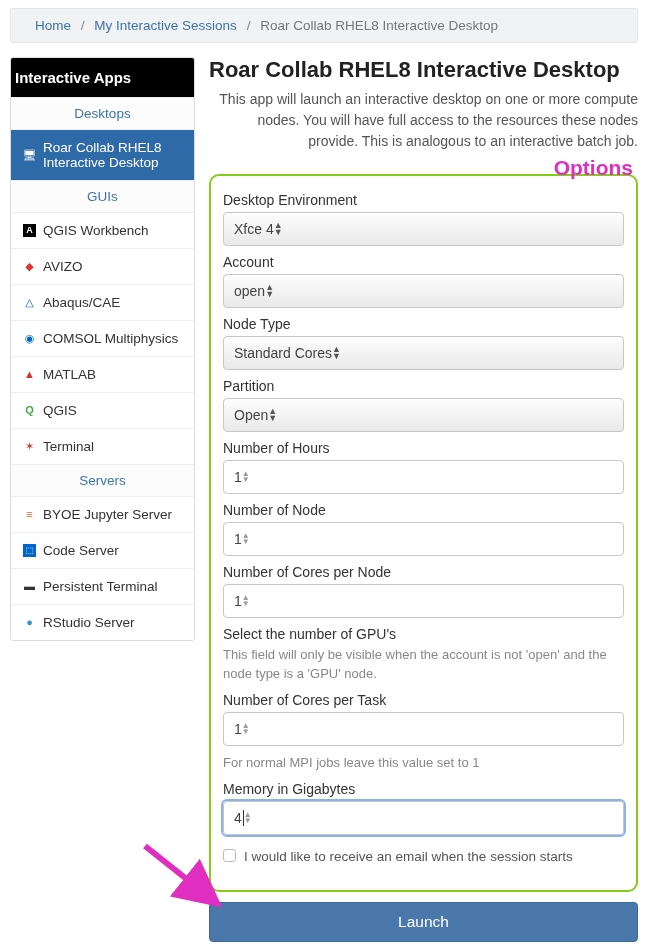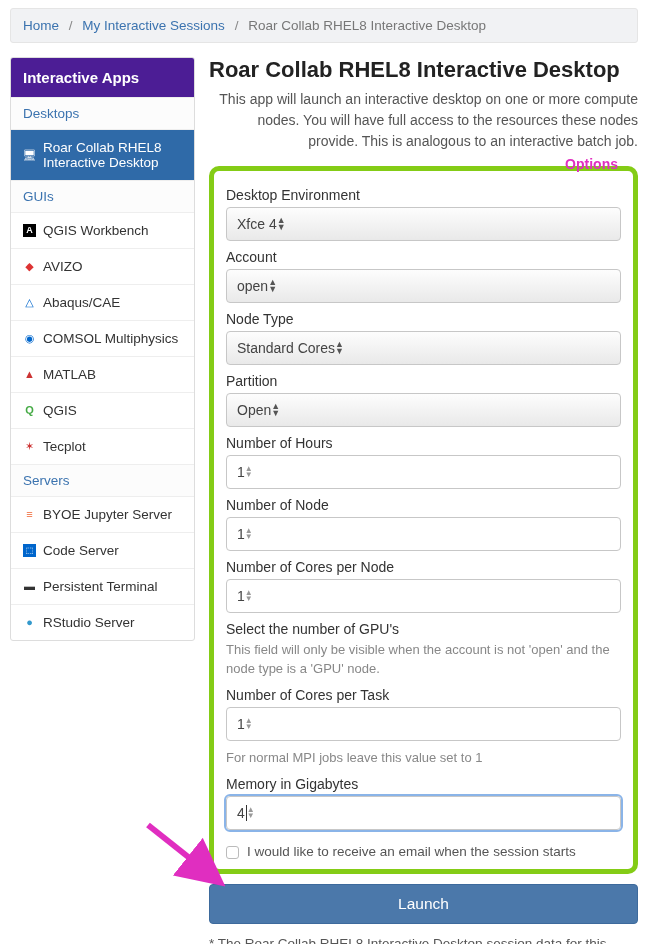--- a/index.html
+++ b/index.html
@@ -1,52 +1,52 @@
 <!DOCTYPE html>
 <html><head>
 <meta charset="utf-8">
 <style>
   * { box-sizing: border-box; margin: 0; padding: 0; }
   body { font-family: -apple-system, "Helvetica Neue", Arial, sans-serif; font-size: 14px; color: #333; background: #fff; width: 648px; }
   
   
-  .crumbs { background: #f1f2f4; border: 1px solid #e5e5e5; padding: 9px 12px; font-size: 13.5px; margin: 8px 10px 14px 10px; border-radius: 3px; }
+  .crumbs { background: #f1f2f4; border: 1px solid #e5e5e5; padding: 9px 24px; font-size: 13.5px; margin: 8px 10px 14px 10px; border-radius: 3px; }
   .crumbs a { color: #3b73af; text-decoration: none; }
   .crumbs .sep { color: #888; padding: 0 6px; }
   .crumbs .cur { color: #777; }
 
   .wrap { display: flex; padding: 0 10px 14px 10px; gap: 14px; align-items: flex-start; }
 
   
   .side { width: 185px; flex: 0 0 185px; border: 1px solid #ddd; border-radius: 3px; overflow: hidden; }
-  .side .h1 { background: #4c1d95; color: #fff; font-weight: 600; padding: 11px 12px; font-size: 15px; }
-  .side .sec { color: #3b73af; padding: 8px 12px; font-size: 13.5px; border-top: 1px solid #eee; background:#fcfcfc; }
+  .side .h1 { background: #000000; color: #fff; font-weight: 600; padding: 11px 4px; font-size: 15px; }
+  .side .sec { color: #3b73af; padding: 8px 12px; font-size: 13.5px; border-top: 1px solid #eee; background:#fcfcfc;text-align:center; }
   .side .item { padding: 10px 12px; font-size: 13.5px; border-top: 1px solid #eee; display:flex; align-items:center; gap:7px; color:#333; }
   .side .item.active { background: #2f6aa8; color: #fff; }
   .side .ic { width: 13px; height: 13px; display:inline-flex; align-items:center; justify-content:center; font-size:11px; line-height:1; }
 
   
   .main { flex: 1; min-width: 0; }
   .main h1 { font-size: 22px; font-weight: 700; color: #222; margin-bottom: 6px; }
   .lead { color: #555; font-size: 14px; line-height: 1.5; margin-bottom: 6px; text-align: right; }
 
-  .opt-label { color: #e02ec0; font-size: 14px; font-weight: 600; text-align: right; margin: -2px 20px -6px 0; position:relative; z-index:2; }
-  .opt-box { border: 5px solid #84cc16; border-radius: 10px; padding: 10px 12px 8px 12px; position:relative; }
+  .opt-label { color: #e02ec0; font-size: 21px; font-weight: 600; text-align: right; margin: -2px 5px -6px 0; position:relative; z-index:2; }
+  .opt-box { border: 2px solid #84cc16; border-radius: 10px; padding: 10px 12px 24px 12px; position:relative; }
 
   .fl { margin: 6px 0 4px 0; color:#333; font-size:14px; }
   .help { color:#888; font-size:13px; margin:4px 0 8px 0; line-height:1.45; }
 
   .sel, .num { width:100%; height:34px; border:1px solid #c7c7c7; border-radius:4px; padding:0 10px; font-size:14px; color:#444;
     background: linear-gradient(#fdfdfd,#e9e9e9); position:relative; display:flex; align-items:center; justify-content:flex-start; margin-bottom:8px; }
   .sel .car { font-size:9px; color:#555; line-height:7px; display:flex; flex-direction:column; }
   .num { background:#fff; }
   .num .stp { font-size:8px; color:#999; line-height:6px; display:flex; flex-direction:column; text-align:center; }
   .num.focus { outline:2px solid #8ab4e8; outline-offset:0; }
 
-  .chk { display:flex; align-items:flex-end; gap:8px; padding:6px 0 2px 0; }
+  .chk { display:flex; align-items:flex-start; gap:8px; padding:6px 0 2px 0; }
   .chk .box { width:13px; height:13px; border:1px solid #bbb; border-radius:3px; background:#fff; }
   .chk span { color:#555; font-size:13.5px; }
 
   .launch { margin-top:10px; width:100%; height:40px; background:#4b78aa; color:#fff; border:1px solid #3d6a9c; border-radius:4px; font-size:15.5px; display:flex; align-items:center; justify-content:center; cursor:pointer; }
 
   .foot { font-size:13.5px; color:#555; margin-top:10px; line-height:1.5; }
 
   
   .arrow { position:absolute; left:-74px; bottom:-28px; pointer-events:none; }
 </style>
@@ -92,21 +92,21 @@
     <div class="item">
         <span class="ic" style="color:#c33">▲</span>
         <span>MATLAB</span>
       </div>
     <div class="item">
         <span class="ic" style="color:#4a4;font-weight:700;">Q</span>
         <span>QGIS</span>
       </div>
     <div class="item">
         <span class="ic" style="color:#c33">✶</span>
-        <span>Tecplot</span>
+        <span>Terminal</span>
       </div>
 
     <div class="sec">Servers</div>
     <div class="item">
         <span class="ic" style="color:#e63">≡</span>
         <span>BYOE Jupyter Server</span>
       </div>
     <div class="item">
         <span class="ic" style="background:#06c;color:#fff;font-size:8px;">⬚</span>
         <span>Code Server</span>

